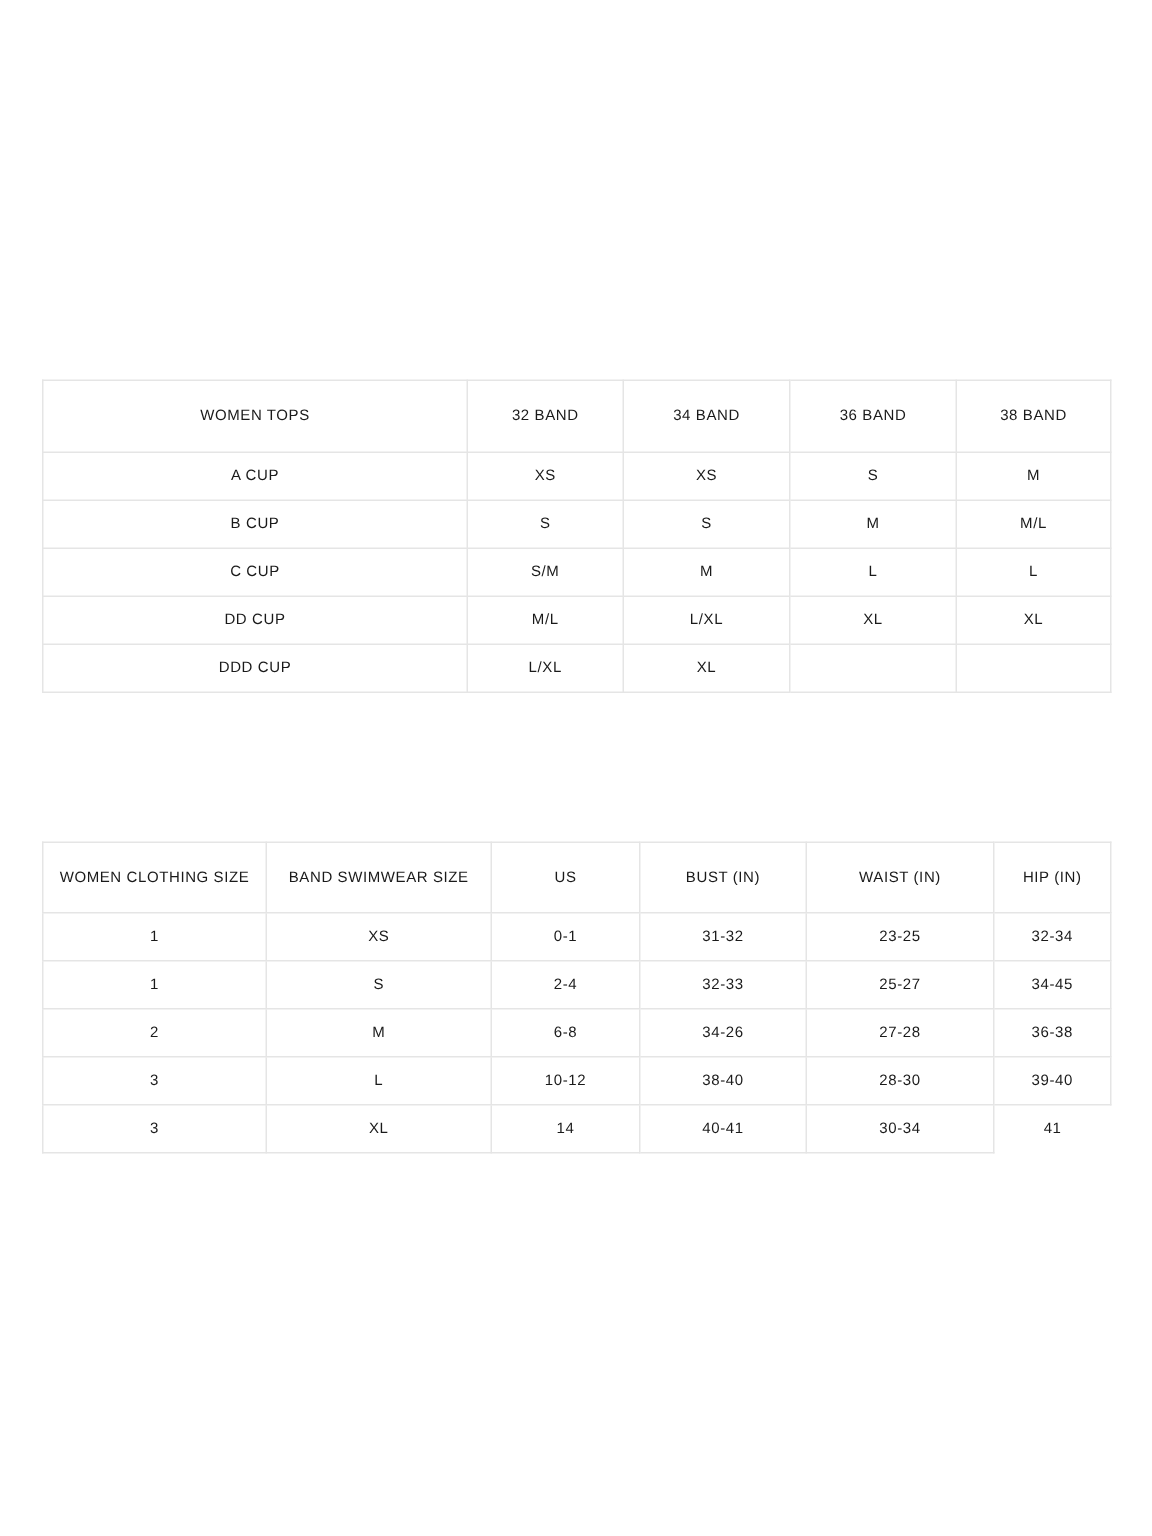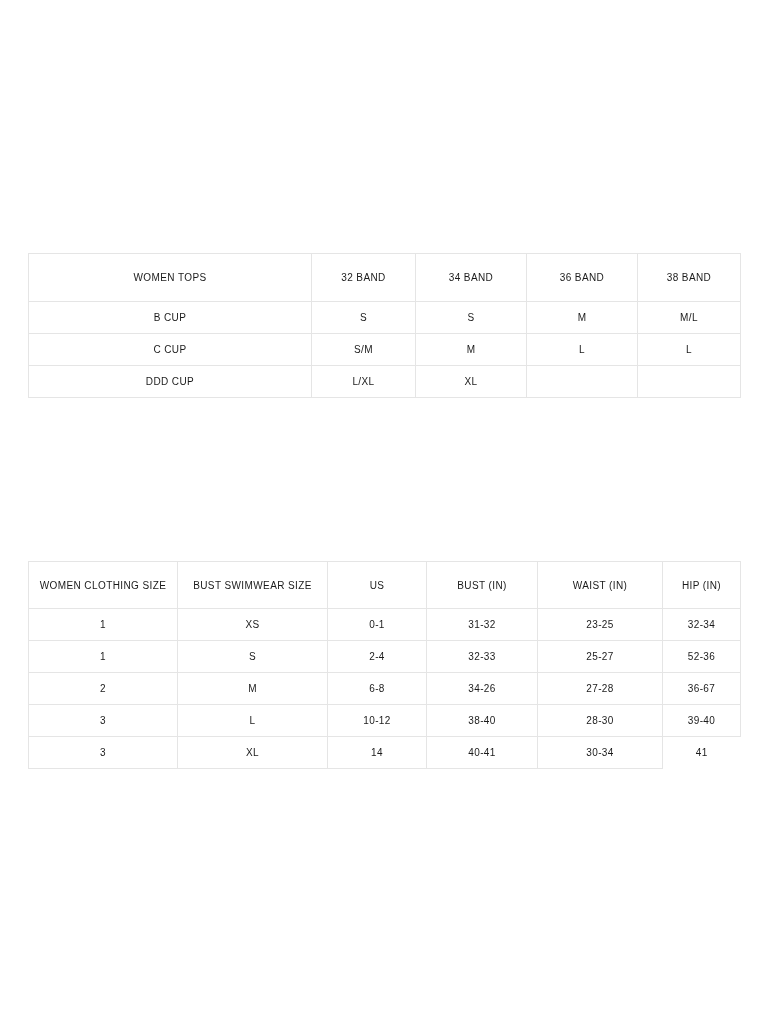--- a/index.html
+++ b/index.html
@@ -76,32 +76,46 @@
       <tr>
         <th class="title-cell">WOMEN TOPS</th>
         <th>32 BAND</th>
         <th>34 BAND</th>
         <th>36 BAND</th>
         <th>38 BAND</th>
       </tr>
     </thead>
     <tbody>
       <tr>
+        <td>A CUP</td>
+        <td>XS</td>
+        <td>XS</td>
+        <td>S</td>
+        <td>M</td>
+      </tr>
+      <tr>
         <td>B CUP</td>
         <td>S</td>
         <td>S</td>
         <td>M</td>
         <td>M/L</td>
       </tr>
       <tr>
         <td>C CUP</td>
         <td>S/M</td>
         <td>M</td>
         <td>L</td>
         <td>L</td>
+      </tr>
+      <tr>
+        <td>DD CUP</td>
+        <td>M/L</td>
+        <td>L/XL</td>
+        <td>XL</td>
+        <td>XL</td>
       </tr>
       <tr>
         <td>DDD CUP</td>
         <td>L/XL</td>
         <td>XL</td>
         <td></td>
         <td></td>
       </tr>
     </tbody>
   </table>
@@ -111,21 +125,21 @@
       <col style="width:149px">
         <col style="width:150px">
         <col style="width:99px">
         <col style="width:111px">
         <col style="width:125px">
         <col style="width:78px">
     </colgroup>
     <thead>
       <tr>
         <th>WOMEN CLOTHING SIZE</th>
-        <th class="title-cell">BUST SWIMWEAR SIZE</th>
+        <th class="title-cell">BAND SWIMWEAR SIZE</th>
         <th>US</th>
         <th>BUST (IN)</th>
         <th>WAIST (IN)</th>
         <th>HIP (IN)</th>
       </tr>
     </thead>
     <tbody>
       <tr>
         <td>1</td>
         <td>XS</td>
@@ -133,29 +147,29 @@
         <td>31-32</td>
         <td>23-25</td>
         <td>32-34</td>
       </tr>
       <tr>
         <td>1</td>
         <td>S</td>
         <td>2-4</td>
         <td>32-33</td>
         <td>25-27</td>
-        <td>52-36</td>
+        <td>34-45</td>
       </tr>
       <tr>
         <td>2</td>
         <td>M</td>
         <td>6-8</td>
         <td>34-26</td>
         <td>27-28</td>
-        <td>36-67</td>
+        <td>36-38</td>
       </tr>
       <tr>
         <td>3</td>
         <td>L</td>
         <td>10-12</td>
         <td>38-40</td>
         <td>28-30</td>
         <td>39-40</td>
       </tr>
       <tr>

